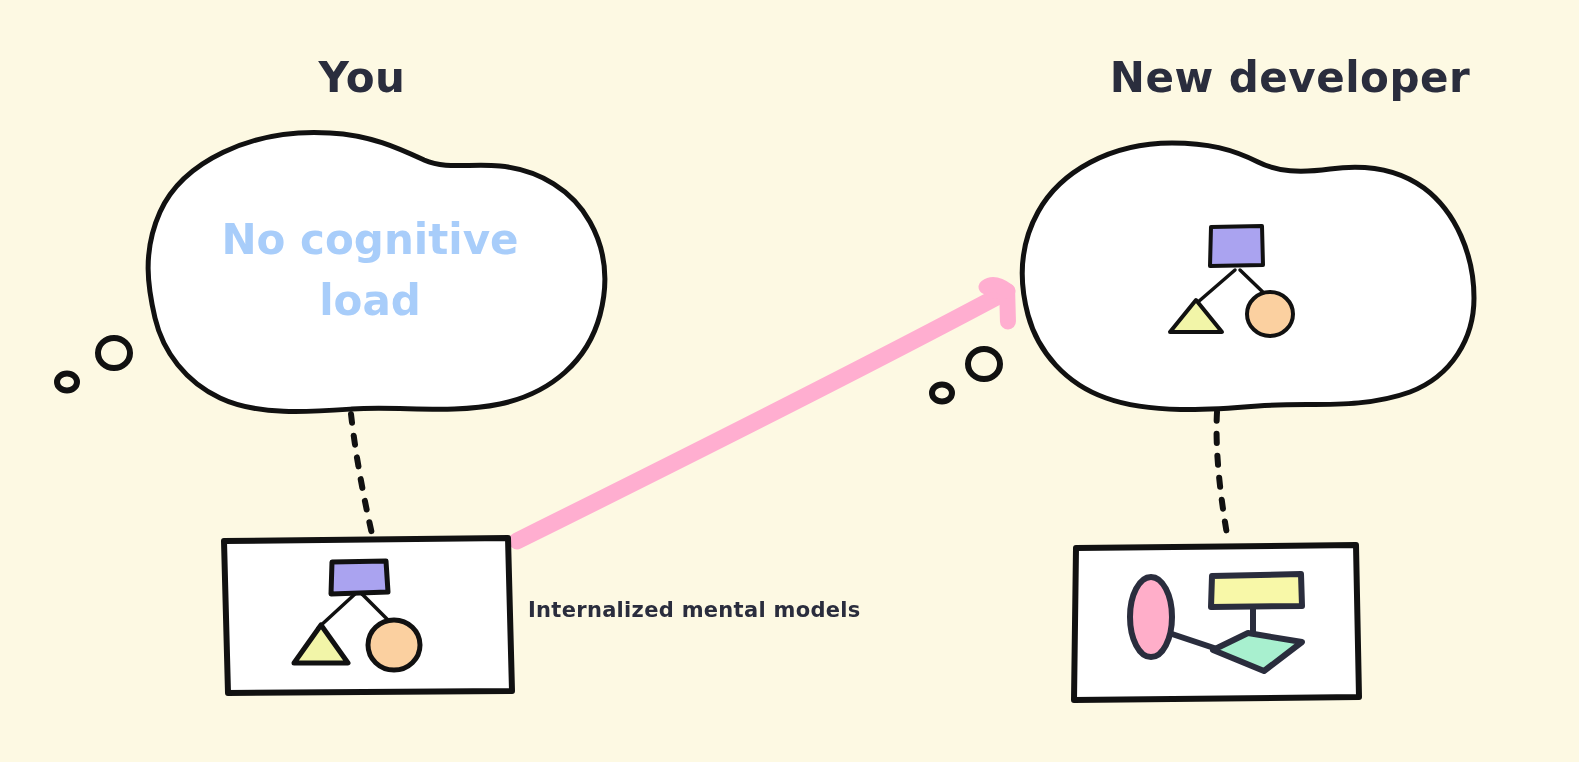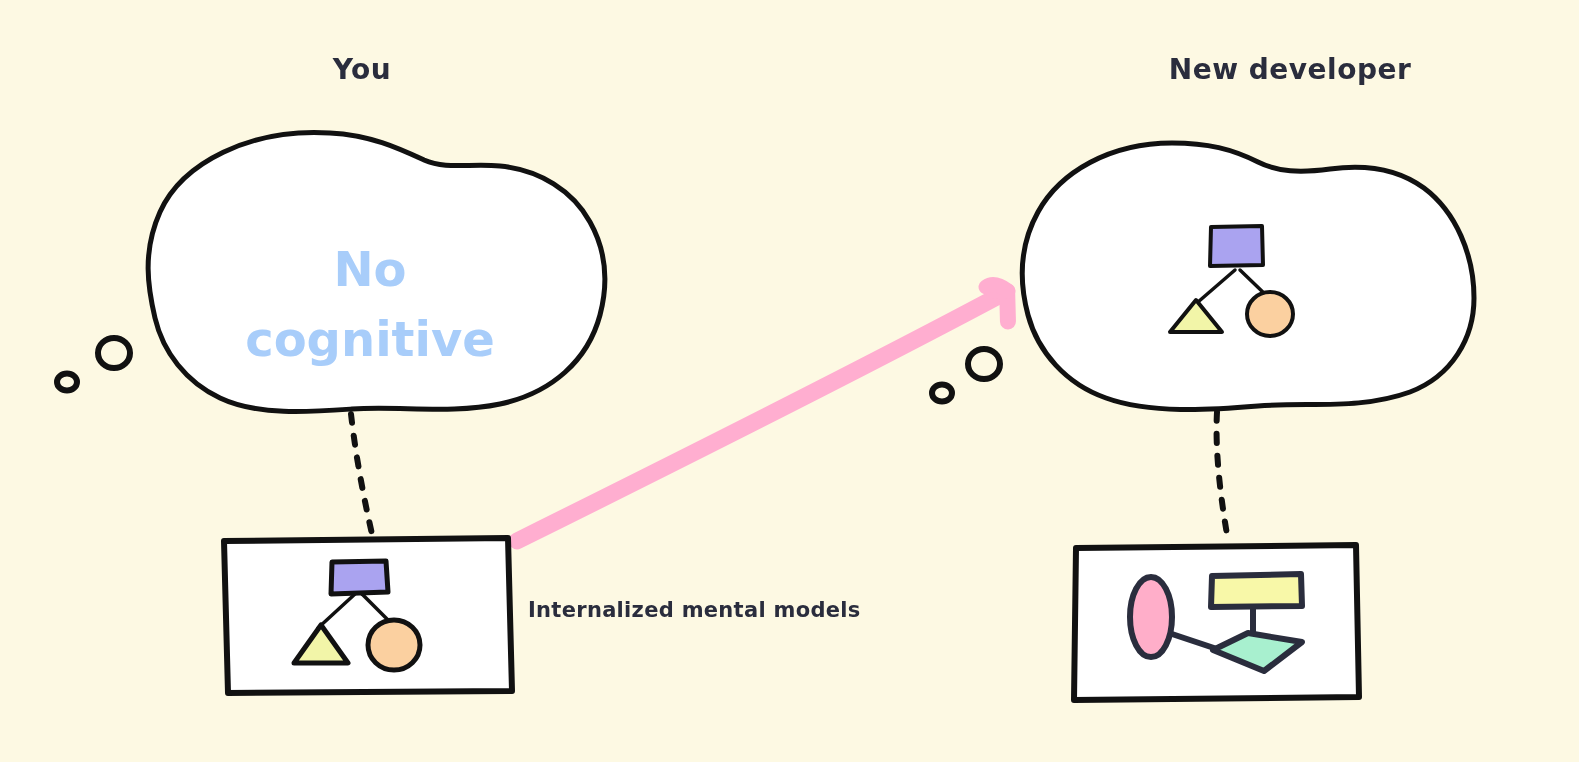--- a/index.html
+++ b/index.html
@@ -22,41 +22,40 @@
     position: absolute;
     top: 0;
     left: 0;
     width: 1579px;
     height: 762px;
   }
   .hdr {
     position: absolute;
     font-family: "DejaVu Sans", sans-serif;
     font-weight: bold;
-    font-size: 28px;
+    font-size: 42px;
     color: #2a2d3d;
     letter-spacing: 0.5px;
     white-space: nowrap;
     text-align: center;
     transform: translateX(-50%);
   }
   #hdr-you { left: 362px; top: 53px; }
   #hdr-newdev { left: 1290px; top: 53px; }
   .bubble-text {
     position: absolute;
     font-family: "DejaVu Sans", sans-serif;
     font-weight: bold;
-    font-size: 48px;
+    font-size: 42px;
     line-height: 1.45;
     color: #a8cdfa;
     text-align: center;
     width: 330px;
     left: 205px;
     top: 210px;
-    margin-top: 25px;
   }
   #center-label {
     position: absolute;
     left: 528px;
     top: 598px;
     font-family: "DejaVu Sans", sans-serif;
     font-weight: bold;
     font-size: 21px;
     color: #2a2d3d;
     white-space: nowrap;
@@ -140,17 +139,18 @@
     </g>
 
   </svg>
 
   <div class="hdr" id="hdr-you">You</div>
 
   <div class="hdr" id="hdr-newdev">New developer</div>
 
   <div class="bubble-text">
     <div>No cognitive</div>
+    <div>load</div>
   </div>
 
   <div id="center-label">Internalized mental models</div>
 
 </div>
 
 </body></html>

